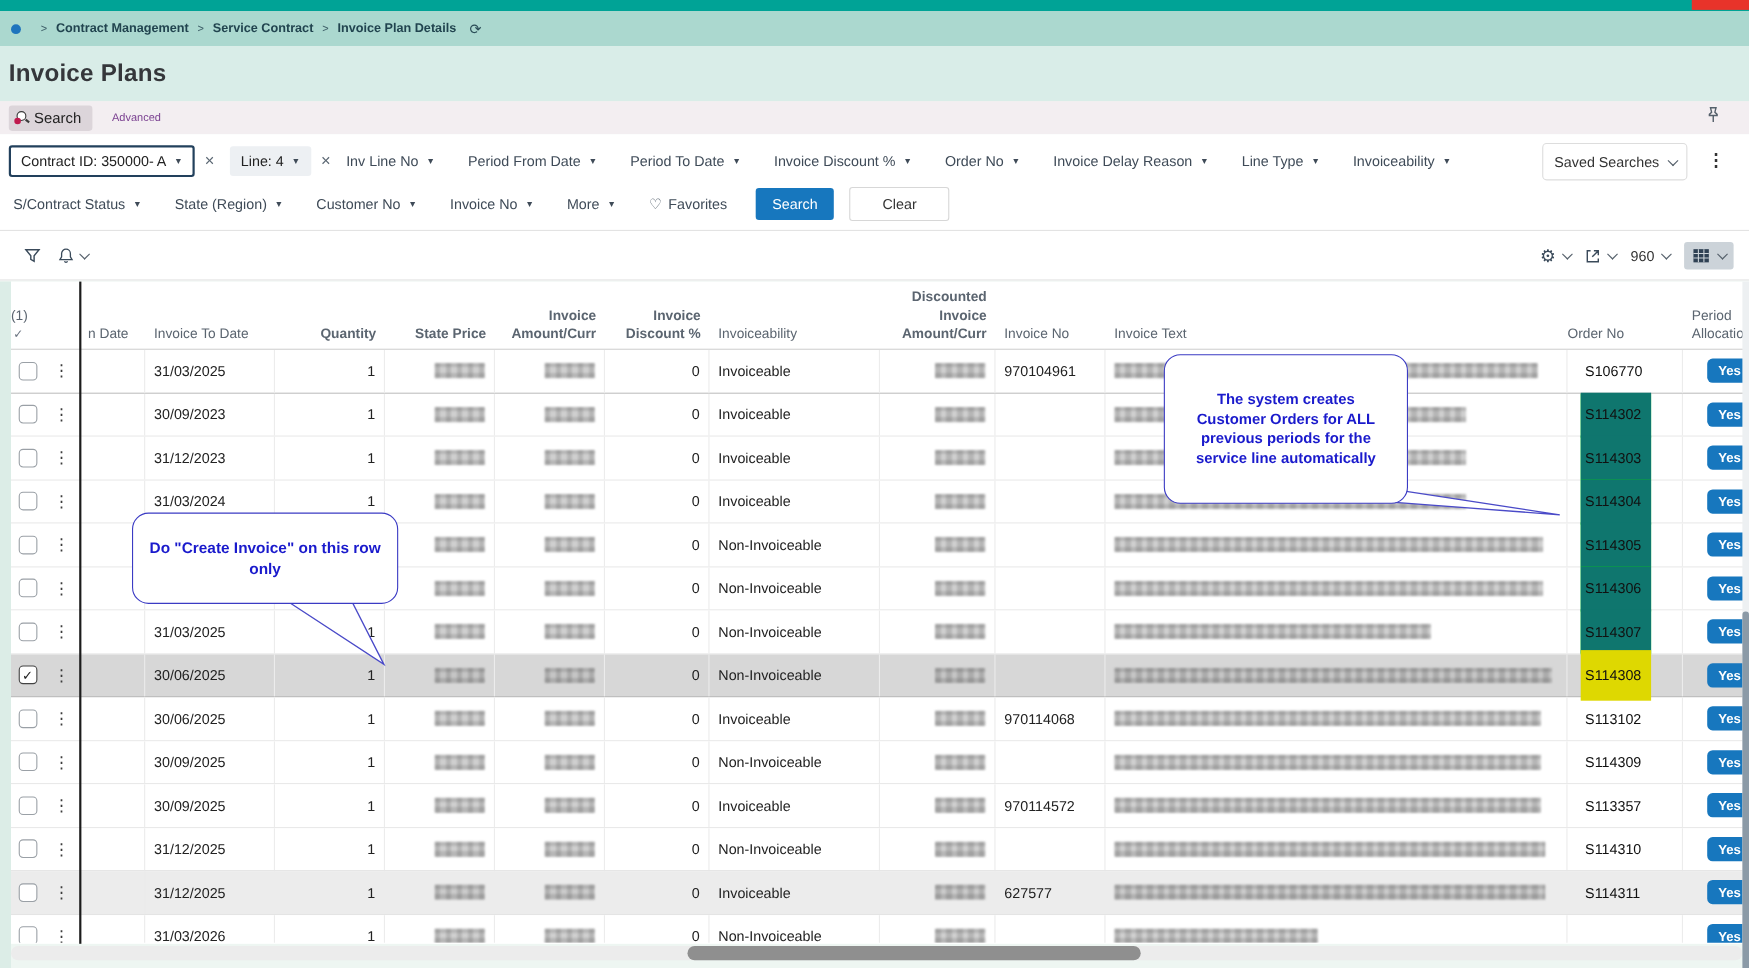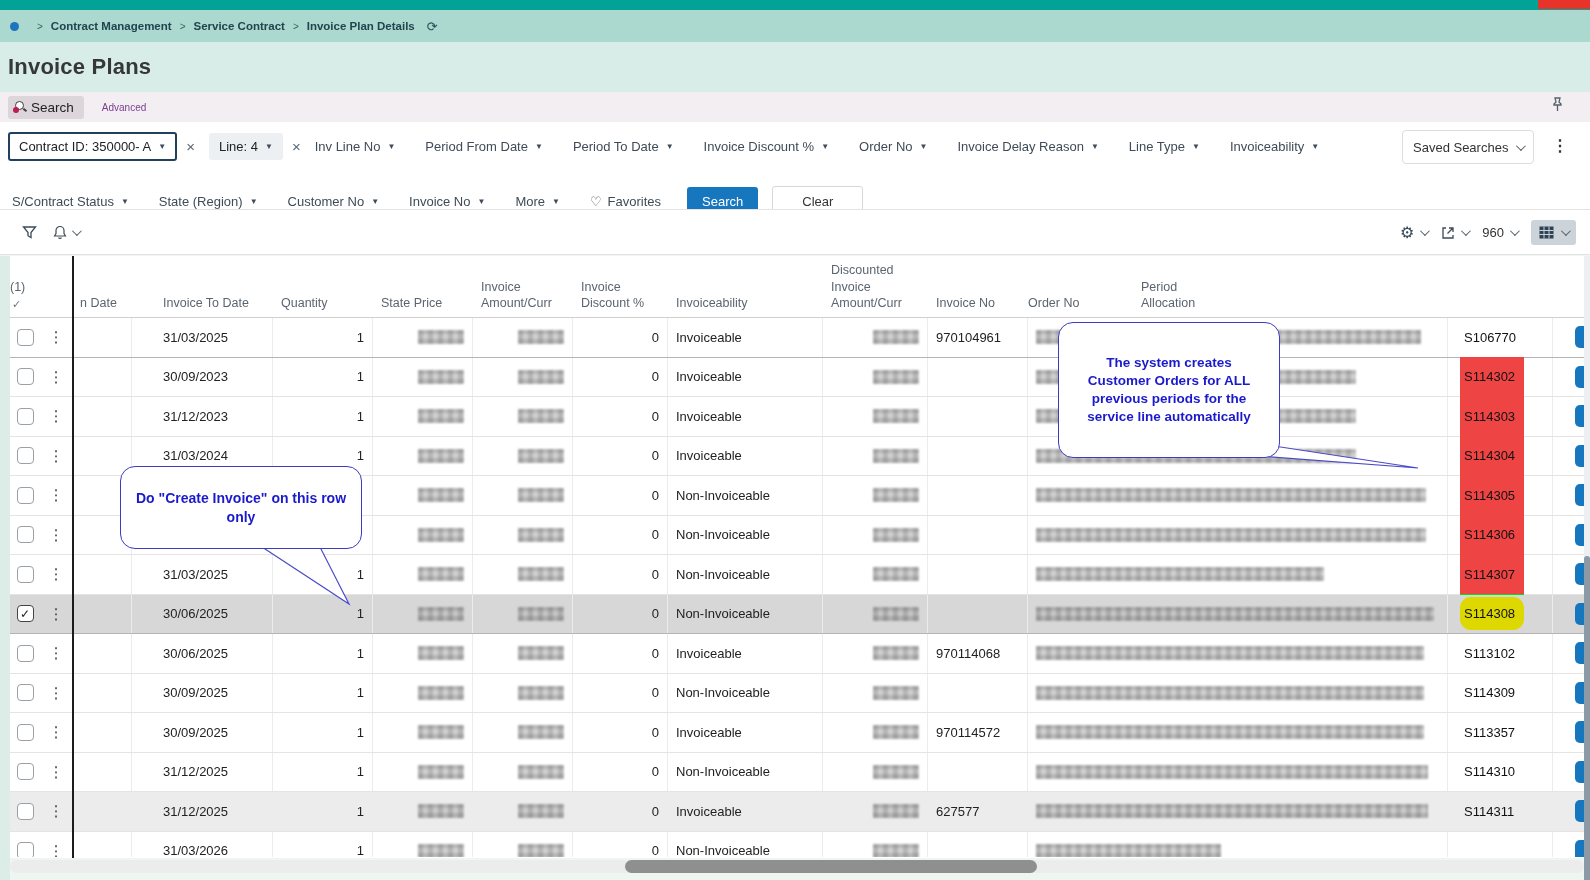--- a/index.html
+++ b/index.html
@@ -28,21 +28,21 @@
   .pin { position:absolute; right:26px; top:97px; cursor:pointer; }
 
   
   .filtercard { position:absolute; left:0; top:122px; width:1590px; height:88px; background:#fff; }
   .frow1 { position:absolute; left:8px; top:10px; display:flex; align-items:center; }
   .chipbox { display:flex; align-items:center; border:2px solid #22405c; border-radius:3px; background:#fff; padding:5px 9px; font-size:13px; color:#222; cursor:pointer; }
   .chipbox.plain { border:none; background:#edf0f3; padding:6px 10px; }
   .chipx { margin:0 14px 0 9px; font-size:15px; color:#5a6672; cursor:pointer; }
   .caret { font-size:8px; color:#3f4b58; margin-left:7px; }
   .fdrop { display:flex; align-items:center; font-size:13px; color:#3f4b58; margin-right:30px; cursor:pointer; white-space:nowrap; }
-  .frow2 { position:absolute; left:12px; top:64px; display:flex; align-items:center; }
+  .frow2 { position:absolute; left:12px; top:48px; display:flex; align-items:center; }
   .fav { display:flex; align-items:center; font-size:13px; color:#3f4b58; margin-right:26px; cursor:pointer; }
   .heart { font-size:13px; margin-right:6px; color:#5a6672; }
   .btn-search { background:#1777be; color:#fff; border:none; border-radius:3px; font-size:13px; padding:7px 15px; margin-right:14px; cursor:pointer; font-family:inherit; }
   .btn-clear { background:#fff; color:#333; border:1px solid #d7d7d7; border-radius:3px; font-size:13px; padding:7px 29px; cursor:pointer; font-family:inherit; }
   .savedsearch { position:absolute; right:56px; top:8px; width:132px; height:34px; border:1px solid #ddd; border-radius:4px; display:flex; align-items:center; justify-content:space-between; padding:0 10px; font-size:13px; color:#333; cursor:pointer; background:#fff; }
   .chev { width:7px; height:7px; border-right:1.5px solid #55606b; border-bottom:1.5px solid #55606b; transform:rotate(45deg) translateY(-2px); }
   .filterkebab { position:absolute; right:22px; top:14px; font-size:16px; font-weight:700; color:#333; cursor:pointer; }
   .filterdivider { position:absolute; left:0; top:209px; width:1590px; height:1px; background:#e3e3e3; }
 
   
@@ -54,45 +54,45 @@
   .tbright { position:absolute; right:14px; top:0; height:45px; display:flex; align-items:center; gap:14px; }
   .gear { font-size:16px; color:#3a4a5a; cursor:pointer; }
   .count { font-size:13px; color:#333; display:flex; align-items:center; gap:6px; cursor:pointer; }
   .gridbtn { background:#ccd3d9; border-radius:3px; padding:6px 8px; display:flex; align-items:center; gap:7px; cursor:pointer; }
 
   
   .tablewrap { position:absolute; left:10px; top:256px; width:1580px; height:602px; background:#fff; overflow:hidden; }
   .leftstrip { position:absolute; left:0; top:256px; width:10px; height:624px; background:#dcede7; }
   .thead { display:flex; align-items:flex-end; height:62px; padding-bottom:6px; border-bottom:1px solid #cfcfcf; color:#5b6570; font-size:12.5px; }
   .hc { flex:none; padding:0 8px; white-space:pre-line; line-height:1.3; cursor:pointer; }
-  .hc.r { text-align:left; }
+  .hc.r { text-align:right;font-weight:bold; }
   .selhdr { display:flex; flex-direction:column; align-items:flex-start; gap:1px; padding-left:10px; }
   .selhdr .chk { color:#6a7480; font-size:11px; margin-left:2px; }
   .tbody { height:539px; overflow:hidden; position:relative; }
   .row { display:flex; align-items:center; height:39.5px; border-bottom:1px solid #e4e4e4; font-size:13px; color:#222; background:#fff; }
   .row.sep { border-bottom:1.5px solid #b5b5b5; }
   .row.selected { background:#d7d7d7; }
   .row.hover { background:#ececec; }
   .cell { flex:none; height:100%; display:flex; align-items:center; padding:0 8px; border-right:1px solid #ececec; overflow:visible; }
   .cell.r { justify-content:flex-end; }
   .c0{width:30px; border-right:none; justify-content:center; padding:0;}
   .c1{width:32px; border-right:none; justify-content:center; padding:0;}
-  .c2{width:60px;} .c3{width:118px;margin-left:23px;} .c4{width:100px;} .c5{width:100px;} .c6{width:100px;}
+  .c2{width:60px;} .c3{width:118px;} .c4{width:100px;} .c5{width:100px;} .c6{width:100px;}
   .c7{width:95px;} .c8{width:155px;} .c9{width:105px;} .c10{width:100px;} .c11{width:420px;}
   .c12{width:105px; padding:0;} .c13{width:105px; border-right:none;}
   .cb { width:17px; height:17px; border:1.5px solid #9aa0a6; border-radius:4px; background:#fff; cursor:pointer; display:flex; align-items:center; justify-content:center; font-size:12px; color:#222; }
   .cb.checked { border-color:#444; }
   .kebab { font-size:15px; color:#3c3c3c; cursor:pointer; }
   .blur { height:14px; border-radius:1px; filter:blur(1.2px);
           background:repeating-linear-gradient(90deg,#b3b3b3 0 5px,#d9d9d9 5px 10px),repeating-linear-gradient(0deg,#bbb 0 5px,#e2e2e2 5px 10px);
           background-blend-mode:multiply; opacity:.75; }
   .blur.amt { width:46px; }
   .ord { height:40px; width:64px; margin-left:12px; display:flex; align-items:center; padding:0 4px; font-size:13px; color:#111; }
-  .ord.green { background:#ef4444; box-shadow:0 1px 0 0 #00e400; }
-  .ord.yellow { background:#ded801; height:33px;border-radius:11px; }
+  .ord.green { background:#0f766e; box-shadow:0 1px 0 0 #00e400; }
+  .ord.yellow { background:#ded801; height:46px; }
   .badge { background:#1777be; color:#fff; font-size:12px; font-weight:700; padding:4px 10px; border-radius:5px; margin-left:14px; }
   .frozenline { position:absolute; left:72px; top:256px; width:1.5px; height:602px; background:#1c1c1c; z-index:5; }
 
   
   .hsb-track { position:absolute; left:10px; top:860px; width:1574px; height:13px; background:#ececec; border-radius:7px; }
   .hsb-thumb { position:absolute; left:615px; top:0; width:412px; height:13px; background:#8f8f8f; border-radius:7px; cursor:pointer; }
   .vsb-track { position:absolute; right:0px; top:256px; width:6px; height:602px; background:#edf0f2; }
   .vsb-thumb { position:absolute; right:0px; top:300px; width:6px; height:545px; background:#8b9aa7; border-radius:3px; cursor:pointer; }
 
   
@@ -266,20 +266,21 @@
       <div class="hc c5 r">State Price</div>
       <div class="hc c6 r">Invoice
 Amount/Curr</div>
       <div class="hc c7 r">Invoice
 Discount %</div>
       <div class="hc c8">Invoiceability</div>
       <div class="hc c9 r">Discounted
 Invoice
 Amount/Curr</div>
       <div class="hc c10">Invoice No</div>
+      <div class="hc c11">Invoice Text</div>
       <div class="hc c12">Order No</div>
       <div class="hc c13">Period
 Allocation</div>
     </div>
   <div class="tbody" id="tbody">
       <div class="row sep">
         <div class="cell c0">
           <span class="cb"></span>
         </div>
         <div class="cell c1">

